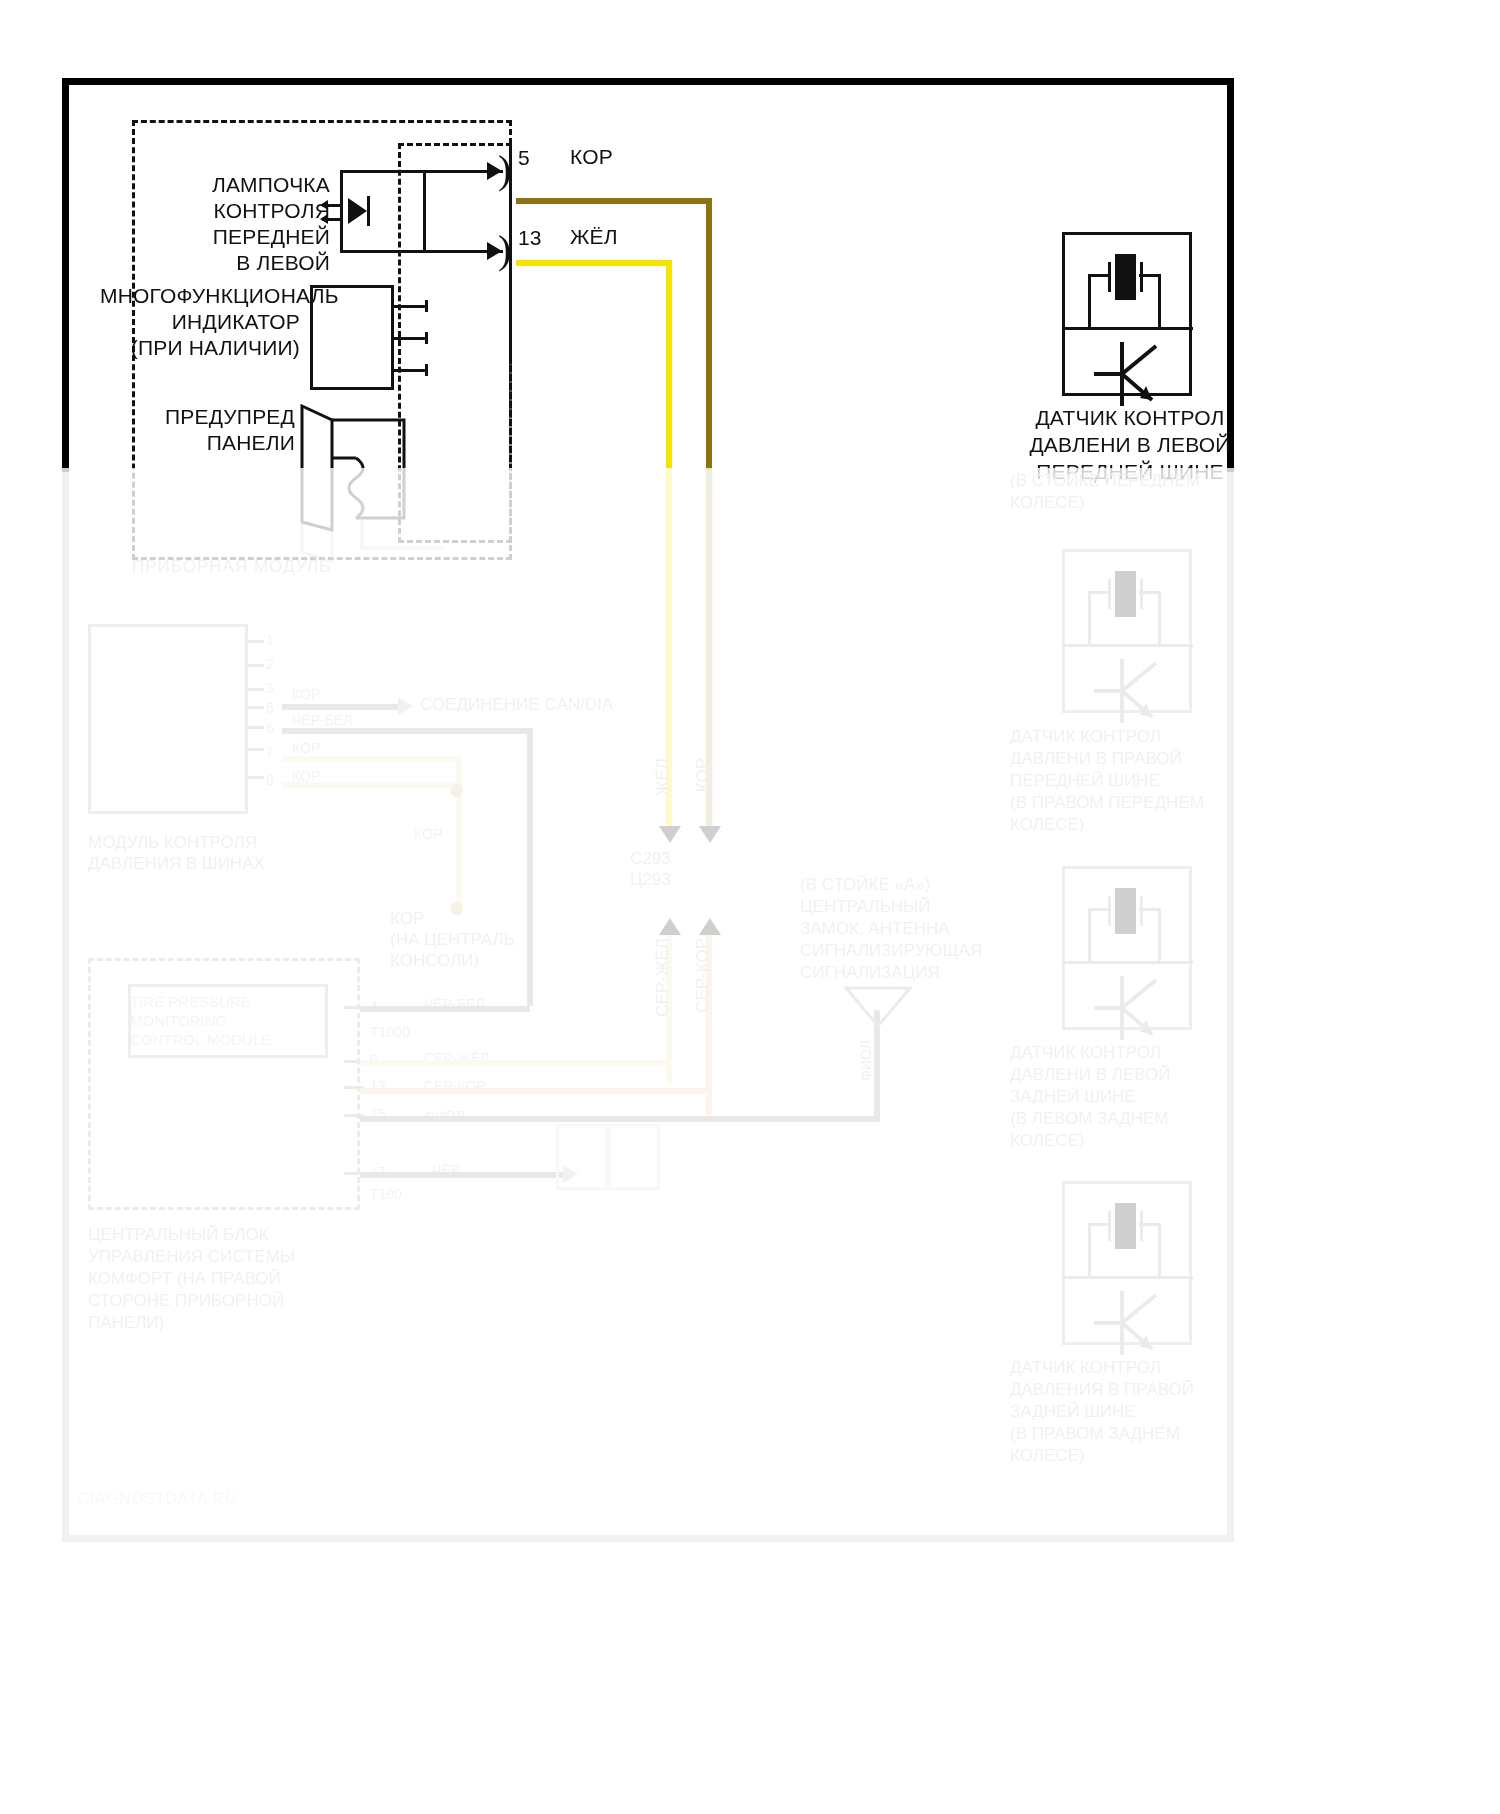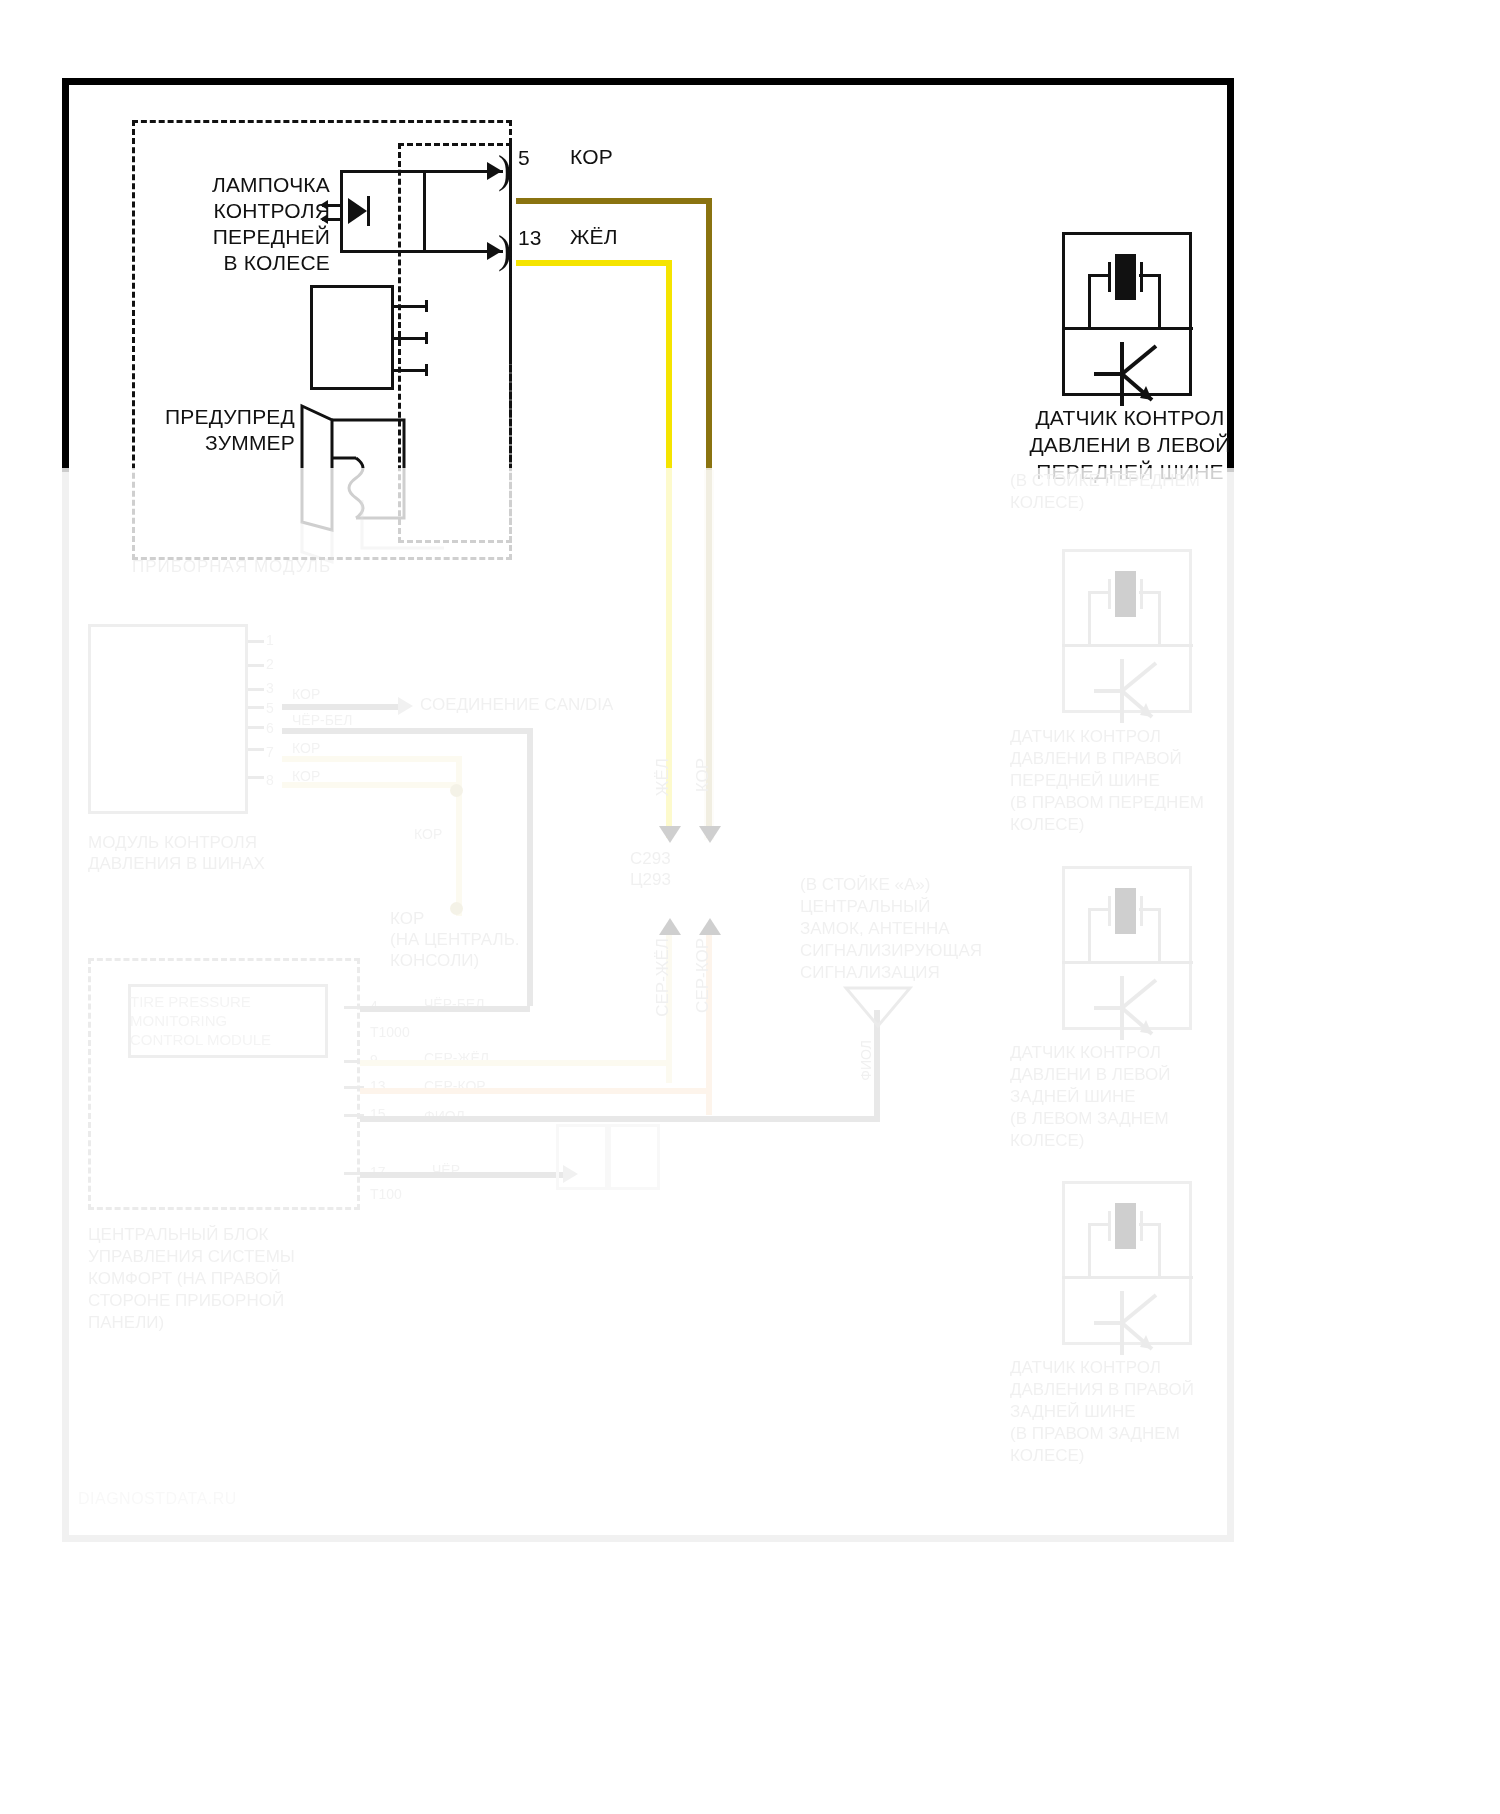--- a/index.html
+++ b/index.html
@@ -98,21 +98,21 @@
 
   <div class="h" style="left:322px;top:204px;width:20px;"></div>
   <div class="abs" style="left:320px;top:200px;width:0;height:0;border-top:5px solid transparent;border-bottom:5px solid transparent;border-right:8px solid #111;"></div>
   <div class="h" style="left:322px;top:218px;width:20px;"></div>
   <div class="abs" style="left:320px;top:214px;width:0;height:0;border-top:5px solid transparent;border-bottom:5px solid transparent;border-right:8px solid #111;"></div>
 
   <div class="lbl r" style="left:170px;top:172px;width:160px;">
     <div>ЛАМПОЧКА</div>
     <div>КОНТРОЛЯ</div>
     <div>ПЕРЕДНЕЙ</div>
-    <div>В КОЛЕСЕ</div>
+    <div>В ЛЕВОЙ</div>
   </div>
 
   <div class="h" style="left:424px;top:170px;width:40px;"></div>
   <div class="h" style="left:424px;top:250px;width:40px;"></div>
   <div class="h" style="left:463px;top:170px;width:40px;"></div>
   <div class="h" style="left:463px;top:250px;width:40px;"></div>
   <div class="tri-right" style="left:487px;top:162px;"></div>
   <div class="tri-right" style="left:487px;top:242px;"></div>
   <div class="conn-paren" style="left:498px;top:150px;">)</div>
   <div class="conn-paren" style="left:498px;top:230px;">)</div>
@@ -124,24 +124,29 @@
   <div class="lbl" style="left:570px;top:224px;">ЖЁЛ</div>
 
   <div class="box" style="left:310px;top:285px;width:84px;height:105px;"></div>
   <div class="h" style="left:394px;top:305px;width:34px;"></div>
   <div class="v" style="left:425px;top:300px;height:12px;"></div>
   <div class="h" style="left:394px;top:337px;width:34px;"></div>
   <div class="v" style="left:425px;top:332px;height:12px;"></div>
   <div class="h" style="left:394px;top:369px;width:34px;"></div>
   <div class="v" style="left:425px;top:364px;height:12px;"></div>
 
+  <div class="lbl r" style="left:100px;top:283px;width:200px;">
+    <div>МНОГОФУНКЦИОНАЛЬ</div>
+    <div>ИНДИКАТОР</div>
+    <div>(ПРИ НАЛИЧИИ)</div>
+  </div>
 
   <div class="lbl r" style="left:150px;top:404px;width:145px;">
     <div>ПРЕДУПРЕД</div>
-    <div>ЗУММЕР</div>
+    <div>ПАНЕЛИ</div>
   </div>
 
   <svg class="abs" style="left:294px;top:402px;" width="200" height="145">
     <path d="M8,4 L8,120 M8,4 L38,18 L38,128 L8,120 Z" fill="none" stroke="#111" stroke-width="3"></path>
     <path d="M38,18 L110,18 L110,64" fill="none" stroke="#111" stroke-width="3"></path>
     <path d="M38,56 L62,56" fill="none" stroke="#111" stroke-width="3"></path>
     <path d="M62,56 q14,10 0,20 q-14,10 0,20 q14,10 0,20" fill="none" stroke="#111" stroke-width="3"></path>
     <path d="M62,116 L110,116 L110,64" fill="none" stroke="#111" stroke-width="3"></path>
   </svg>
 

